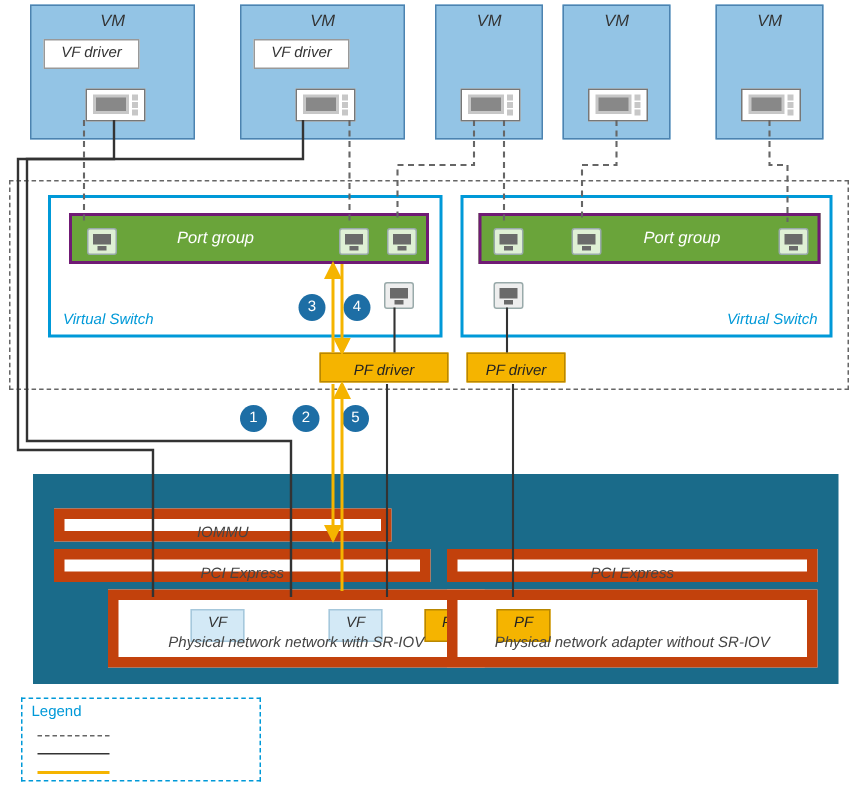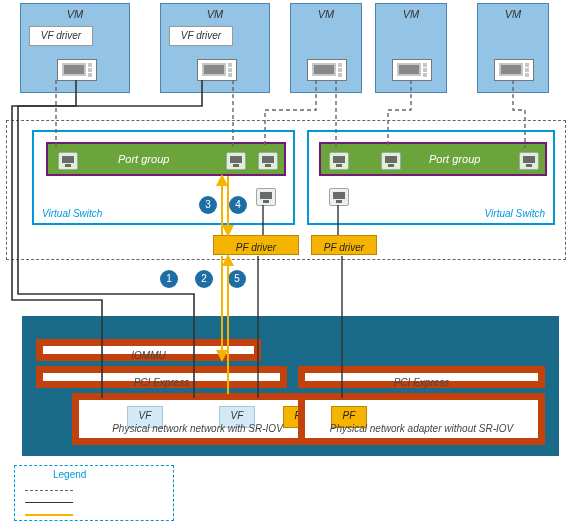--- a/index.html
+++ b/index.html
@@ -160,21 +160,20 @@
   .legend {
     position: absolute;
     border: 1.5px dashed #0099d8;
     box-sizing: border-box;
   }
   .legend-title {
     position: absolute;
     top: 3px; left: 6px;
     color: #0099d8;
     font-size: 10px;
-    margin-left: 32px;
   }
   .dashedline {
     position: absolute;
     border-top: 1.5px dashed #666;
     height: 0;
   }
   .solidline {
     position: absolute;
     border-top: 1.5px solid #333;
     height: 0;

